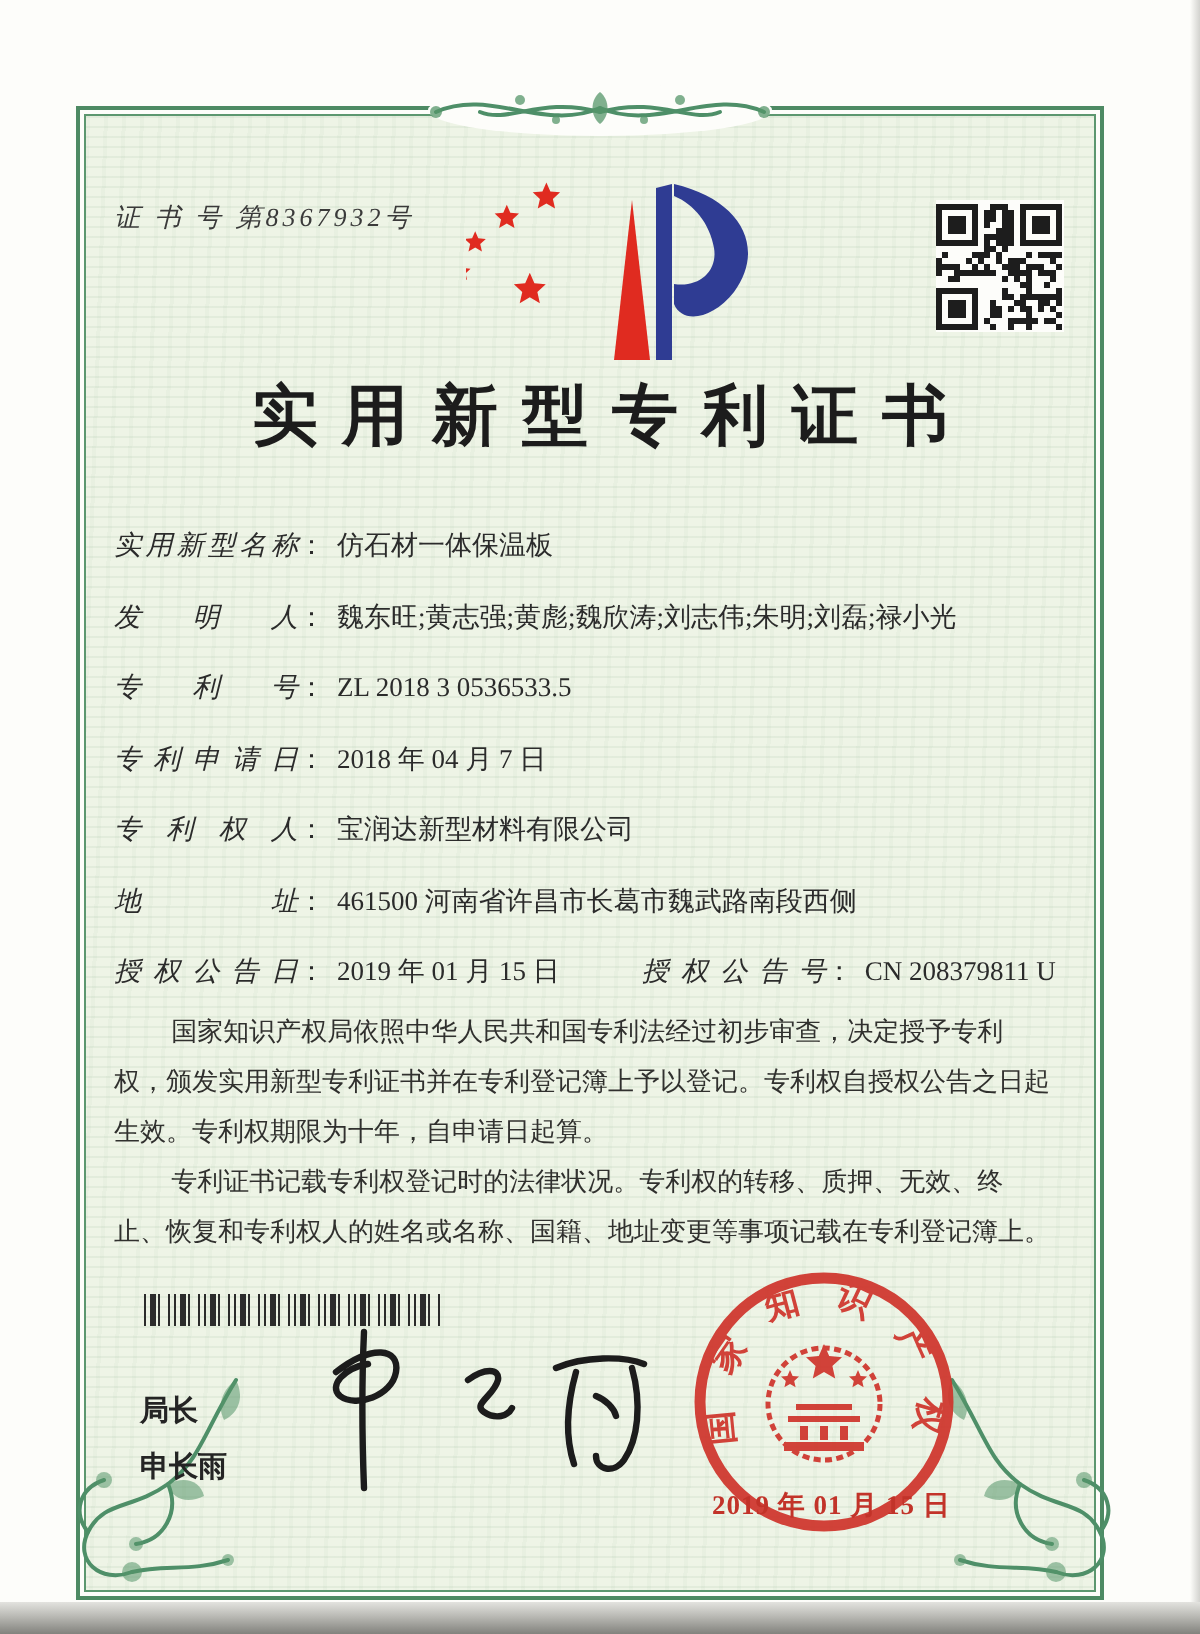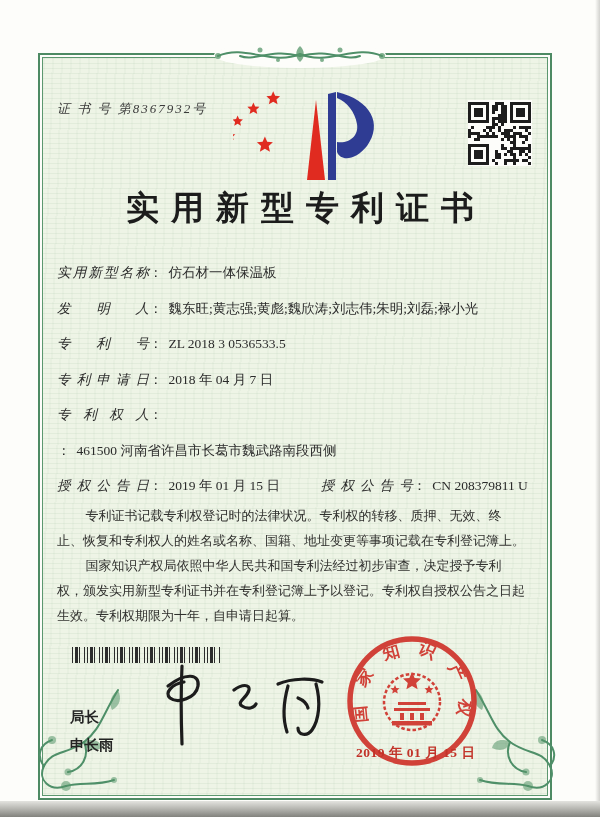--- a/index.html
+++ b/index.html
@@ -43,21 +43,21 @@
     color:#30302e;}
   .legal p{margin:0;text-indent:2.2em;}
   
   .barcode{position:absolute;left:72px;top:647px;width:150px;height:16px;
     background:
      repeating-linear-gradient(90deg,#2c2c2c 0 1px,rgba(0,0,0,0) 1px 3px,
        #2c2c2c 3px 6px,rgba(0,0,0,0) 6px 7px,#2c2c2c 7px 8px,rgba(0,0,0,0) 8px 12px,
        #2c2c2c 12px 13px,rgba(0,0,0,0) 13px 15px);}
   .director{position:absolute;left:70px;top:692px;
     font-family:"Liberation Sans","DejaVu Sans",sans-serif;
-    font-size:14.5px;font-weight:700;color:#242424;line-height:28px;margin-top:11px;}
+    font-size:14.5px;font-weight:700;color:#242424;line-height:28px;}
   .signature{position:absolute;left:148px;top:660px;}
   .seal{position:absolute;left:342px;top:630px;opacity:.93;}
   .seal-date{position:absolute;left:356px;top:744px;color:#c23329;font-size:13.5px;
     font-weight:700;letter-spacing:.5px;white-space:nowrap;}
   .footer{position:absolute;left:0;right:0;top:775px;text-align:center;
     font-size:11.5px;letter-spacing:2px;color:#3c3c3a;}
 </style>
 </head>
 <body>
 
@@ -295,43 +295,45 @@
         <span class="row-value">ZL 2018 3 0536533.5</span>
     </div>
     <div class="row">
       <span class="row-label">专利申请日</span>
         <span class="row-colon">：</span>
         <span class="row-value">2018 年 04 月 7 日</span>
     </div>
     <div class="row">
       <span class="row-label">专利权人</span>
         <span class="row-colon">：</span>
-    </div>
-    <div class="row">
+        <span class="row-value">宝润达新型材料有限公司</span>
+    </div>
+    <div class="row">
+      <span class="row-label">地址</span>
         <span class="row-colon">：</span>
         <span class="row-value">461500 河南省许昌市长葛市魏武路南段西侧</span>
     </div>
     <div class="row">
       <span class="grant-pair">
         <span class="row-label">授权公告日</span>
           <span class="row-colon">：</span>
           <span class="row-value">2019 年 01 月 15 日</span>
       </span>
       <span class="grant-gap"></span>
       <span class="grant-pair">
         <span class="row-label">授权公告号</span>
           <span class="row-colon">：</span>
           <span class="row-value">CN 208379811 U</span>
       </span>
     </div>
   </div>
 
   <div class="legal">
+    <p>国家知识产权局依照中华人民共和国专利法经过初步审查，决定授予专利权，颁发实用新型专利证书并在专利登记簿上予以登记。专利权自授权公告之日起生效。专利权期限为十年，自申请日起算。</p>
     <p>专利证书记载专利权登记时的法律状况。专利权的转移、质押、无效、终止、恢复和专利权人的姓名或名称、国籍、地址变更等事项记载在专利登记簿上。</p>
-    <p>国家知识产权局依照中华人民共和国专利法经过初步审查，决定授予专利权，颁发实用新型专利证书并在专利登记簿上予以登记。专利权自授权公告之日起生效。专利权期限为十年，自申请日起算。</p>
   </div>
 
   <div class="barcode"></div>
 
   <div class="director">
     <div>局长</div>
     <div>申长雨</div>
   </div>
 
   <svg class="signature" width="190" height="88" viewBox="0 0 190 88">

